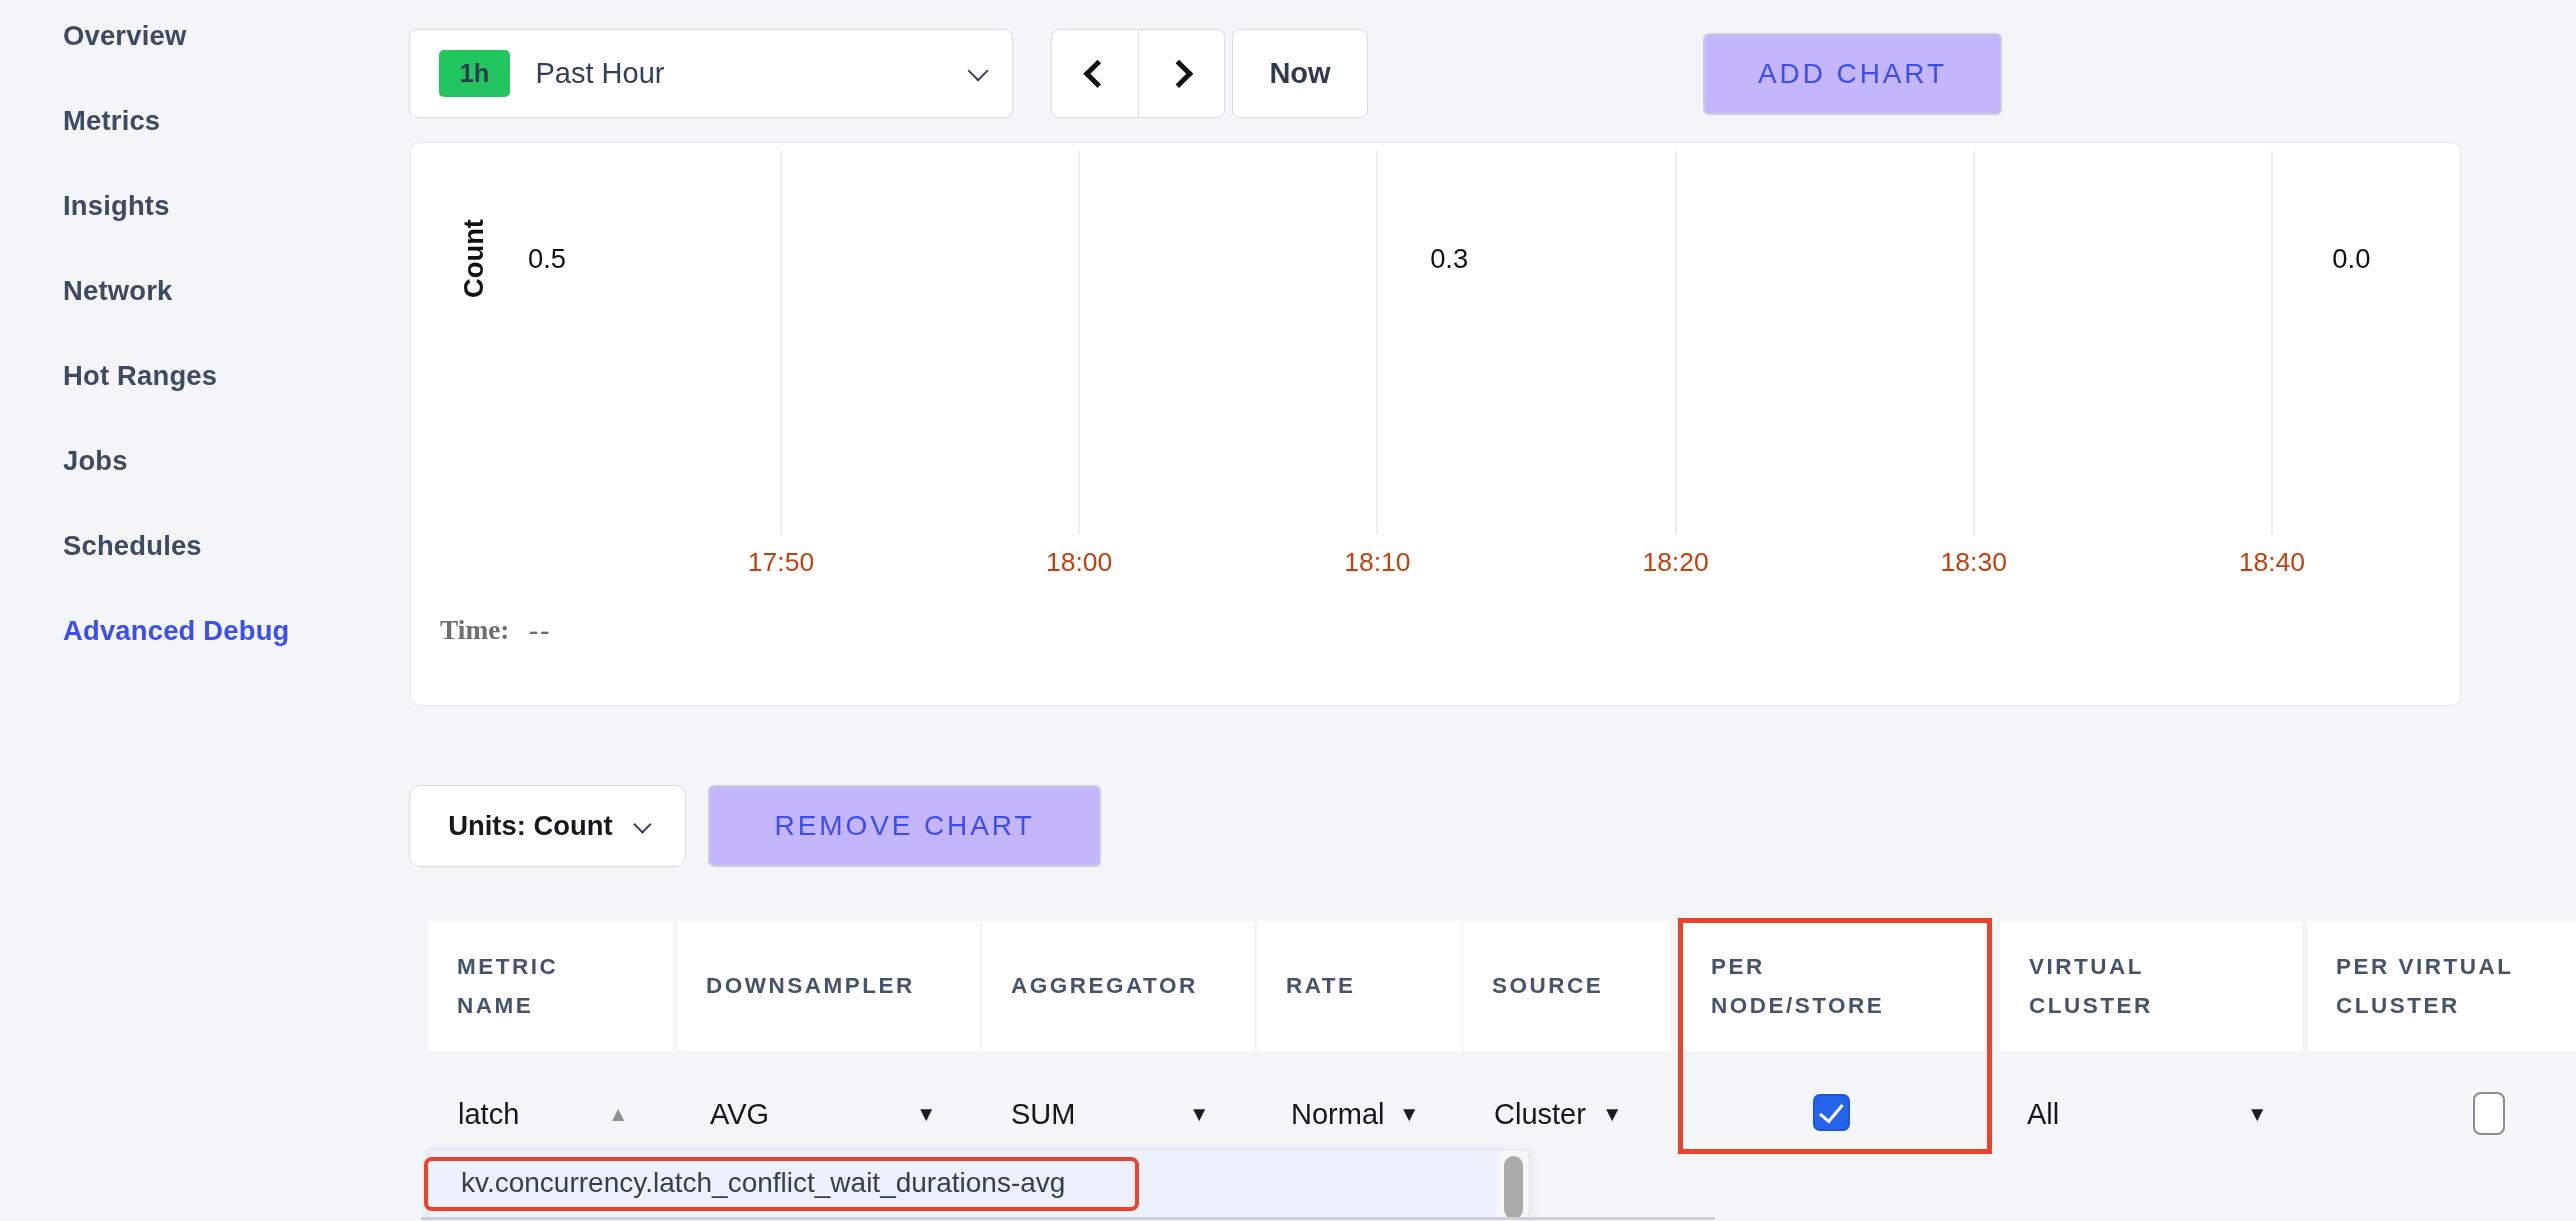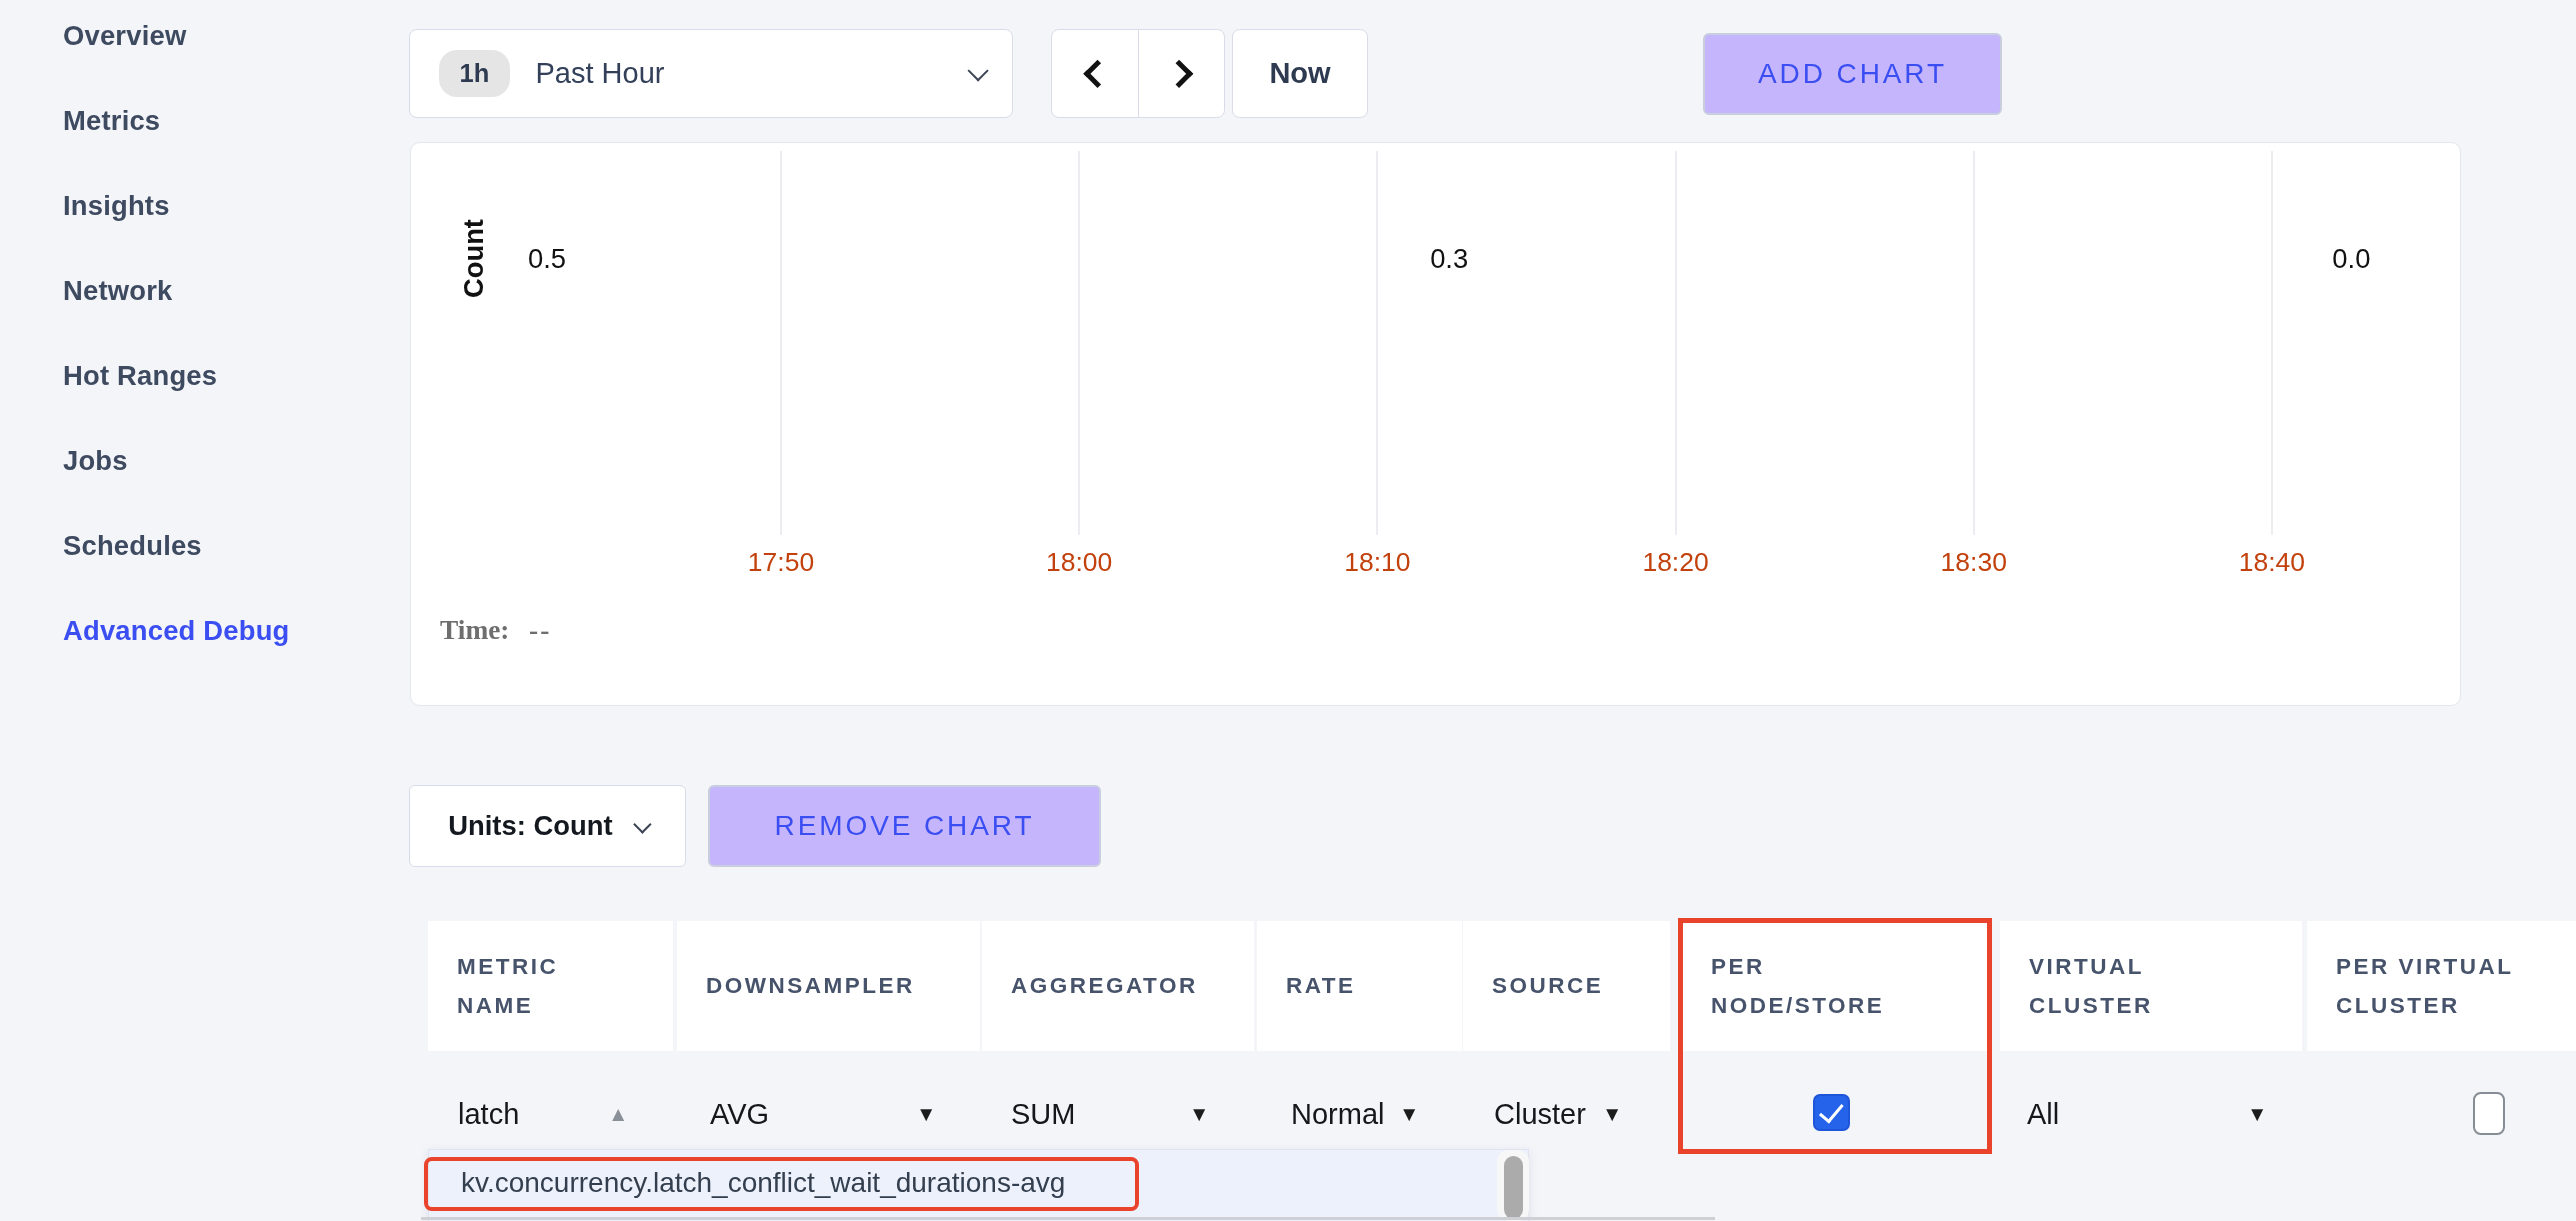--- a/index.html
+++ b/index.html
@@ -11,21 +11,21 @@
   
   .sidebar { position:absolute; left:63px; top:-6.9px; width:323px; }
   .nav-item { height:85px; display:flex; align-items:center;
     font-size:27.4px; font-weight:600; color:#3e4a60; cursor:pointer; letter-spacing:0.2px; }
   .nav-item.active { color:#3a4ef2; }
 
   
   .time-selector { position:absolute; left:409px; top:29px; width:604px; height:89px;
     background:#fff; border:1px solid #d9dce8; border-radius:7.8px;
     display:flex; align-items:center; padding:0 29px; cursor:pointer; }
-  .badge-1h { width:71px; height:47px; background:#e5e5e5; border-radius:18px;
+  .badge-1h { width:71px; height:47px; background:#22c55e; border-radius:5px;
     display:flex; align-items:center; justify-content:center;
     font-size:25.5px; font-weight:700; color:#2e3a50; margin-right:25.5px; }
   .range-label { font-size:29px; font-weight:500; color:#33405a; }
   .chev { display:inline-block; border-style:solid; border-color:#3c4454; border-width:0 2.9px 2.9px 0; }
   .sel-chev { width:14.7px; height:14.7px; margin-left:auto; transform:rotate(45deg) translateY(-3.9px); }
   .nav-btns { position:absolute; left:1051px; top:29px; width:174px; height:89px;
     background:#fff; border:1px solid #d9dce8; border-radius:7.8px; display:flex; overflow:hidden; }
   .nav-btns .half { flex:1; display:flex; align-items:center; justify-content:center; cursor:pointer; }
   .nav-btns .half + .half { border-left:1px solid #d9dce8; }
   .chev-big { width:19.6px; height:19.6px; border-width:0 5.9px 5.9px 0; border-color:#121212; }
@@ -54,21 +54,21 @@
     display:flex; justify-content:space-between; }
   .tick { position:relative; width:0; }
   .tick .vline { position:absolute; left:-1px; top:0; width:2px; height:100%; background:#ededf1; }
   .tick .xlab { position:absolute; top:396px; left:0; transform:translateX(-50%);
     font-size:26.5px; color:#c2410c; white-space:nowrap; }
   .time-footer { position:absolute; left:29px; top:472px; font-size:27.4px; color:#6e6e6e; font-weight:700;font-family:Liberation Serif, serif; }
   .time-footer .tval { font-weight:700; margin-left:19.6px; letter-spacing:2px; }
 
   
   .units-btn { position:absolute; left:409px; top:785px; width:277px; height:82px;
-    background:#fff; border:1px solid #d9dce8; border-radius:6px;
+    background:#fff; border:1px solid #d9dce8; border-radius:11px;
     display:flex; align-items:center; justify-content:center; gap:21.6px; cursor:pointer; }
   .units-btn span { font-size:27.4px; font-weight:700; color:#14181f; }
   .units-chev { width:12.7px; height:12.7px; transform:rotate(45deg) translateY(-2.9px); }
   .remove-chart { position:absolute; left:708px; top:785px; width:393px; height:82px; }
 
   
   .hrow > div { position:absolute; top:921px; height:130px; background:#fff;
     display:flex; flex-direction:column; justify-content:center; padding-left:29px; }
   .hrow > div span { font-size:22.5px; font-weight:700; letter-spacing:2.5px; color:#46536b;
     line-height:1.75; text-transform:uppercase; }

